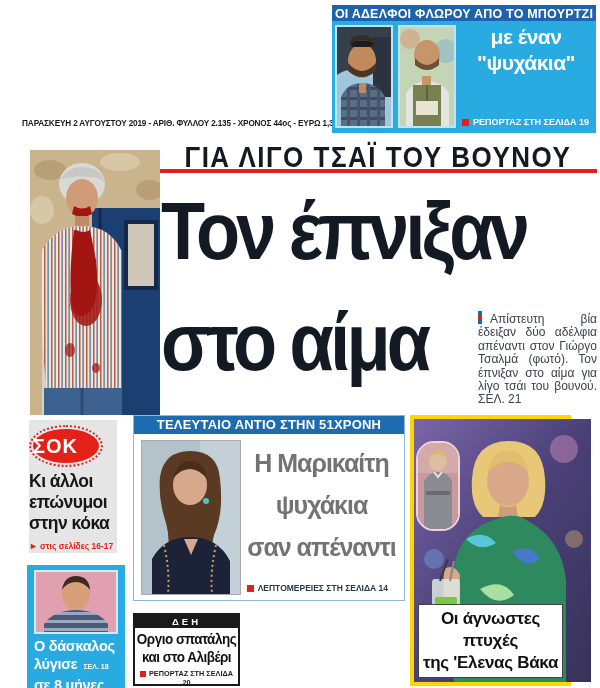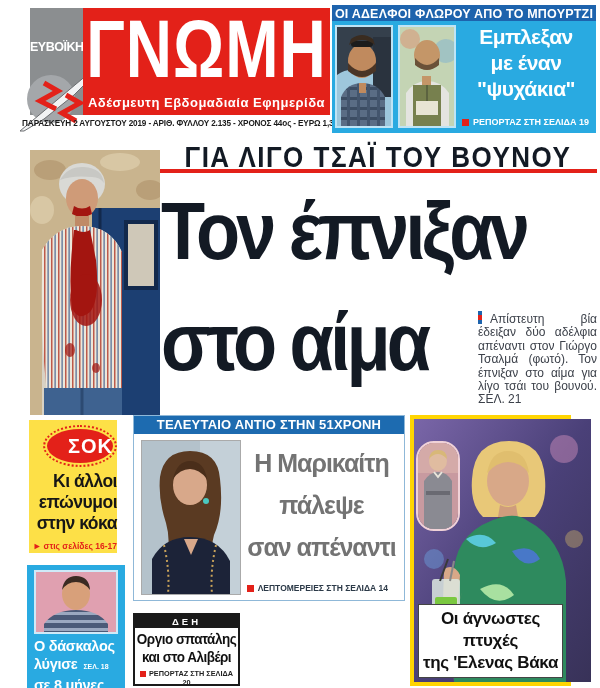--- a/index.html
+++ b/index.html
@@ -45,21 +45,21 @@
   #main-head{left:161px;top:176px;width:440px;font-weight:bold;color:#131a24;
              font-size:76px;line-height:103px;letter-spacing:-4px;
              transform:scale(0.95,1.07);transform-origin:left top;white-space:nowrap;}
   #summary{left:478px;top:311px;width:119px;font-size:12px;line-height:13.4px;color:#3c414a;
            text-align:justify;font-weight:500;}
   #sum-icon{display:inline-block;vertical-align:-1px;margin-right:3px;}
   #sum-icon i{display:block;width:9px;height:4px;line-height:0;font-size:0;}
   #sum-icon b{display:inline-block;width:4px;height:4px;margin-right:1px;}
 
   
-  #shock{left:29px;top:420px;width:88px;height:133px;background:#fde047;text-align:right;}
+  #shock{left:29px;top:420px;width:88px;height:133px;background:#e5e5e5;text-align:left;}
   #shock-oval-wrap{display:inline-block;margin-top:5px;border:2px dotted #e32119;border-radius:50%;padding:2px;}
   #shock-oval{width:66px;height:34px;background:#e32119;border-radius:50%;color:#fff;
               font-weight:bold;font-size:20px;line-height:34px;letter-spacing:1px;}
   #shock-head{margin-top:4px;font-size:17.5px;line-height:21px;font-weight:bold;color:#161616;letter-spacing:-0.5px;}
   #shock-pages{margin-top:7px;color:#e32119;font-size:8.5px;font-weight:bold;}
   #shock-pages .arr{font-size:9px;margin-right:2px;}
 
   
   #teacher{left:27px;top:565px;width:98px;height:123px;background:#29aae1;box-sizing:border-box;}
   #teacher-photo{margin:5px auto 0;width:84px;height:64px;border:2px solid #cfeaf8;box-sizing:border-box;}
@@ -102,36 +102,20 @@
              font-weight:bold;padding:1px 4px;border:1px solid #ffd502;letter-spacing:0.5px;}
   #elena-cap{position:absolute;left:4px;right:4px;bottom:4px;background:#fff;border:1px solid #444;
              text-align:center;font-weight:bold;font-size:17px;line-height:22px;color:#111;
              padding:3px 0;letter-spacing:-0.3px;}
 </style>
 </head>
 <body>
 
 <div id="page">
 
-  <div id="masthead" class="abs">
-    <div id="mast-gray">
-      <div id="mast-region">ΕΥΒΟΪΚΗ</div>
-      <div id="mast-circle"></div>
-      <svg id="mast-bolt" width="92" height="72" viewBox="0 0 92 72">
-        <polygon points="10,68 78,12 82,8 72,18 16,66" fill="#cfd2d5"></polygon>
-        <polygon points="6,70 80,8 84,10 60,34 30,58 10,70" fill="#f2f3f4" stroke="#6a6d70" stroke-width="1"></polygon>
-        <polyline points="30,22 44,30 26,40 42,48" fill="none" stroke="#e32119" stroke-width="5"></polyline>
-        <polyline points="52,34 66,42 48,52 62,60" fill="none" stroke="#e32119" stroke-width="5"></polyline>
-      </svg>
-    </div>
-    <div id="mast-red">
-      <div id="mast-title">ΓΝΩΜΗ</div>
-      <div id="mast-sub">Αδέσμευτη Εβδομαδιαία Εφημερίδα</div>
-    </div>
-  </div>
   <div id="dateline" class="abs">ΠΑΡΑΣΚΕΥΗ 2 ΑΥΓΟΥΣΤΟΥ 2019 - ΑΡΙΘ. ΦΥΛΛΟΥ 2.135 - ΧΡΟΝΟΣ 44ος - ΕΥΡΩ 1,30</div>
 
   <div id="tr-box" class="abs">
     <div id="tr-bar">ΟΙ ΑΔΕΛΦΟΙ ΦΛΩΡΟΥ ΑΠΟ ΤΟ ΜΠΟΥΡΤΖΙ</div>
     <div id="tr-body">
       <div id="tr-photo1" class="tr-photo">
         <svg width="54" height="99" viewBox="0 0 54 99">
           <rect width="54" height="99" fill="#9ec7dc"></rect>
           <path d="M0,0 h54 v40 q-14,8 -27,4 Q10,40 0,48 Z" fill="#35404c"></path>
           <rect x="36" y="10" width="18" height="60" fill="#2a333e"></rect>
@@ -158,21 +142,20 @@
           <ellipse cx="27" cy="28" rx="13" ry="15" fill="#c49668"></ellipse>
           <path d="M15,31 q12,14 24,0 v7 q-12,10 -24,0 Z" fill="#6a5138"></path>
           <path d="M6,99 V66 q8,-12 21,-12 q14,0 22,12 V99 Z" fill="#e4e4e0"></path>
           <rect x="13" y="58" width="28" height="41" fill="#77804e"></rect>
           <rect x="16" y="74" width="22" height="14" fill="#e8e4d4"></rect>
           <line x1="27" y1="58" x2="27" y2="74" stroke="#5c6340" stroke-width="2"></line>
           <rect x="22" y="49" width="9" height="9" fill="#c49668"></rect>
         </svg>
       </div>
       <div id="tr-head">
-        <div>Εμπλεξαν</div>
         <div>με έναν</div>
         <div>"ψυχάκια"</div>
       </div>
       <div id="tr-src"><span class="redsq"></span><span>ΡΕΠΟΡΤΑΖ ΣΤΗ ΣΕΛΙΔΑ 19</span></div>
     </div>
   </div>
 
   <div id="kicker" class="abs">ΓΙΑ ΛΙΓΟ ΤΣΑΪ ΤΟΥ ΒΟΥΝΟΥ</div>
   <div id="kicker-rule" class="abs"></div>
 
@@ -260,21 +243,21 @@
         <ellipse cx="48" cy="44" rx="17" ry="20" fill="#d8a88a"></ellipse>
         <path d="M31,38 q4,-18 17,-18 q14,0 17,18 q-8,-10 -17,-10 q-10,0 -17,10 Z" fill="#4a2e1a"></path>
         <circle cx="64" cy="60" r="3" fill="#4ac8c0"></circle>
         <path d="M10,153 V118 q12,-22 38,-22 q28,0 40,24 v33 Z" fill="#1c2338"></path>
         <path d="M42,98 l7,16 l7,-16 Z" fill="#d8a88a"></path>
         <path d="M22,104 q6,26 4,49 M74,104 q-6,26 -4,49" stroke="#c9a35a" stroke-width="2" fill="none" stroke-dasharray="2,3"></path>
       </svg>
     </div>
     <div id="obit-head">
       <div>Η Μαρικαίτη</div>
-      <div>πάλεψε</div>
+      <div>ψυχάκια</div>
       <div>σαν απέναντι</div>
     </div>
     <div id="obit-src"><span class="redsq"></span><span>ΛΕΠΤΟΜΕΡΕΙΕΣ ΣΤΗ ΣΕΛΙΔΑ 14</span></div>
   </div>
 
   <div id="dei" class="abs">
     <div id="dei-bar">ΔΕΗ</div>
     <div id="dei-head">
       <div>Οργιο σπατάλης</div>
       <div>και στο Αλιβέρι</div>

